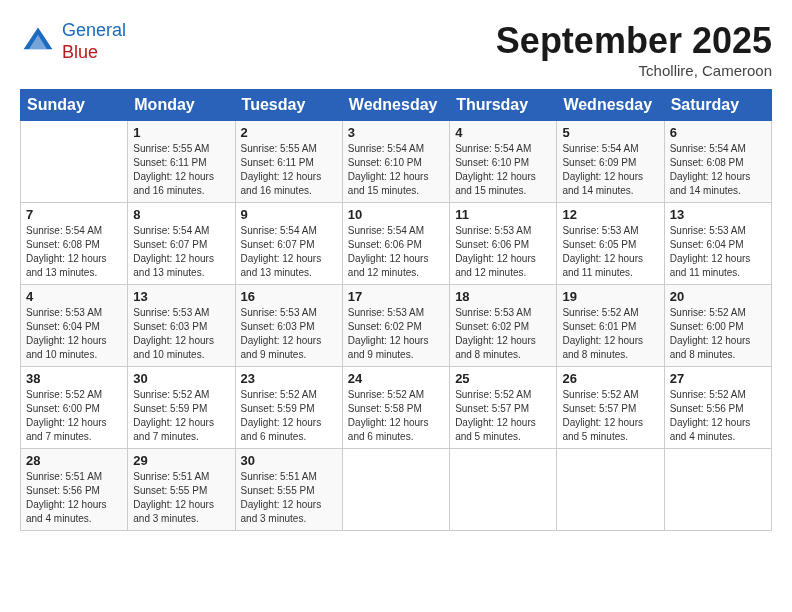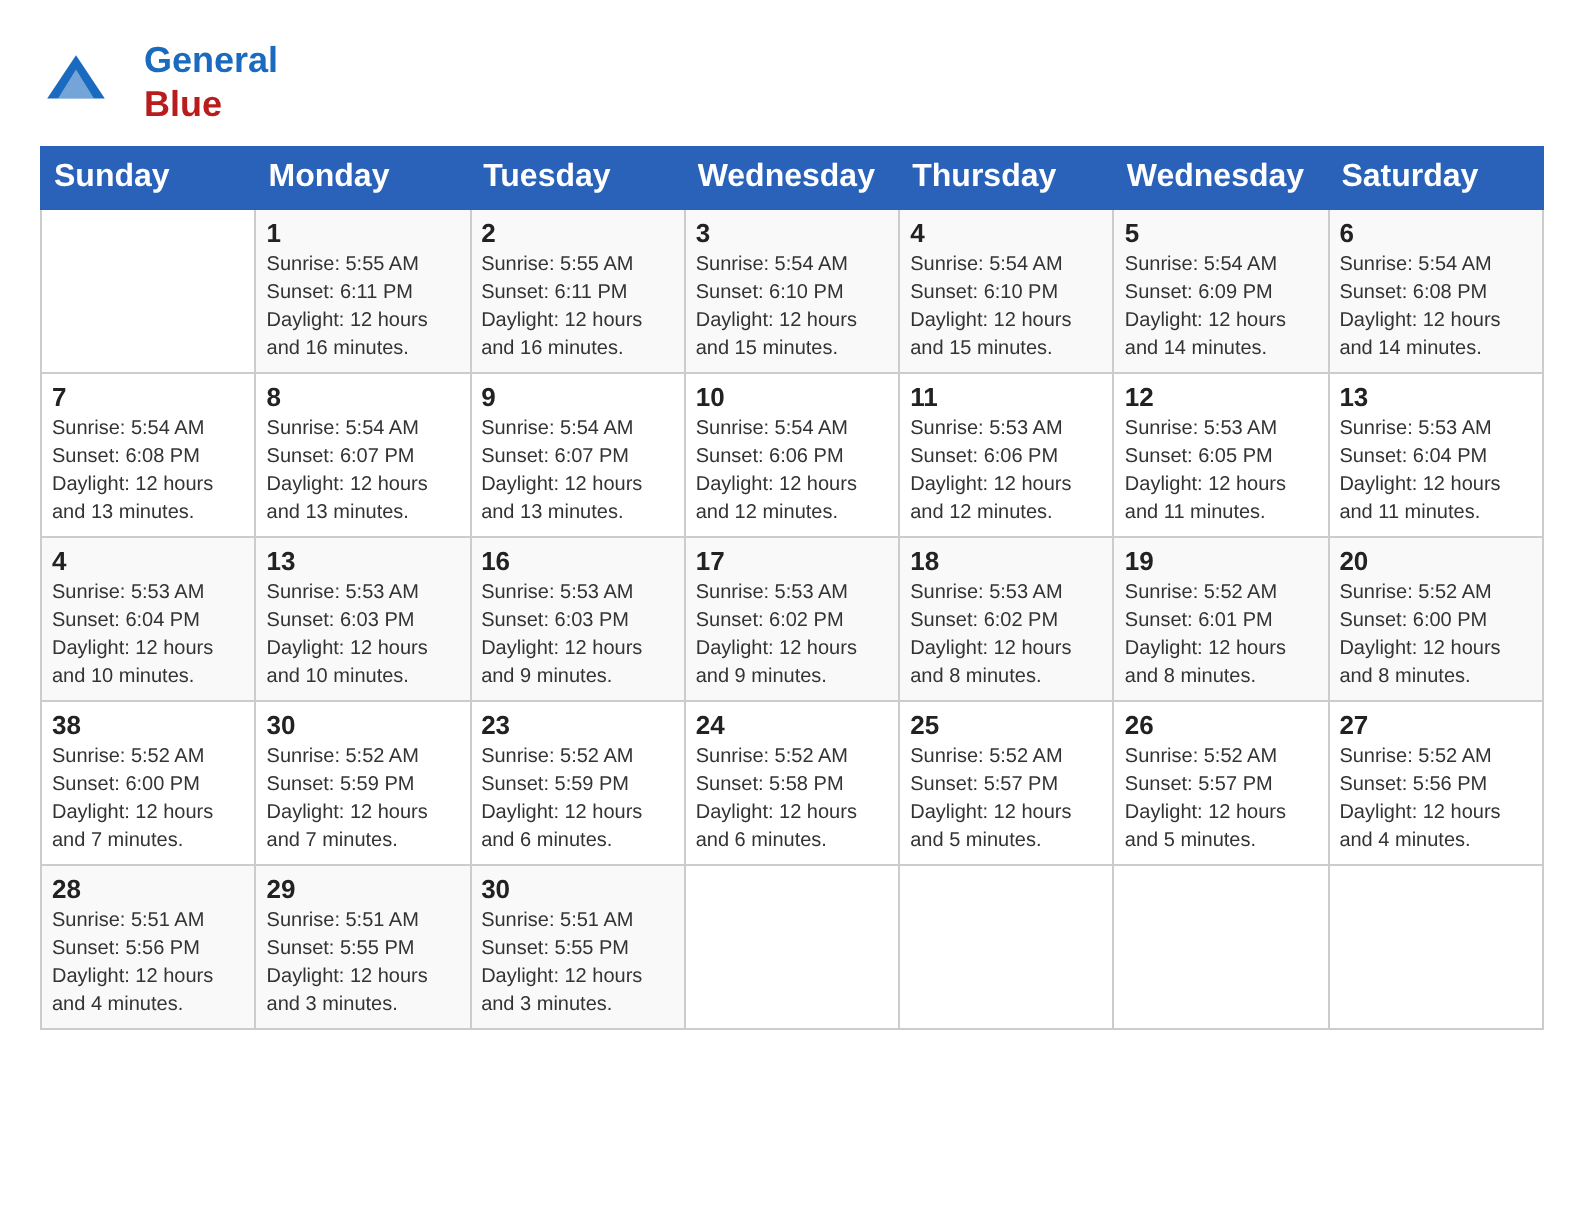--- a/index.html
+++ b/index.html
@@ -16,24 +16,23 @@
       align-items: flex-start;
       margin-bottom: 10px;
     }
     .logo {
       display: flex;
       align-items: center;
       gap: 6px;
     }
     .logo-text {
       font-size: 18px;
-      font-weight: bold;
+      font-weight: normal;
       color: #1a1a1a;
       line-height: 1.2;
-      margin-left: 10px;
     }
     .logo-text span {
       color: #1a6abf;
     }
     .logo-icon {
       width: 36px;
       height: 36px;
     }
     .title-block {
       text-align: right;
@@ -97,20 +96,24 @@
   <div class="logo">
     <svg class="logo-icon" viewBox="0 0 40 40">
       <polygon points="20,4 36,28 4,28" fill="#1a6abf"></polygon>
       <polygon points="20,12 30,28 10,28" fill="#fff" opacity="0.4"></polygon>
     </svg>
     <div class="logo-text">
       <span>General</span><br>
       <span style="color:#b91c1c;">Blue</span>
     </div>
   </div>
+  <div class="title-block">
+    <div class="month-title">September 2025</div>
+    <div class="location">Tchollire, Cameroon</div>
+  </div>
 </div>
 
 <table>
   <thead>
     <tr>
     <th>Sunday</th>
         <th>Monday</th>
         <th>Tuesday</th>
         <th>Wednesday</th>
         <th>Thursday</th>

